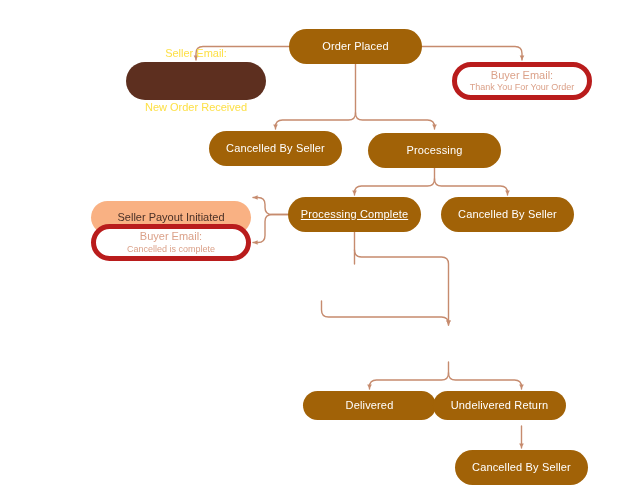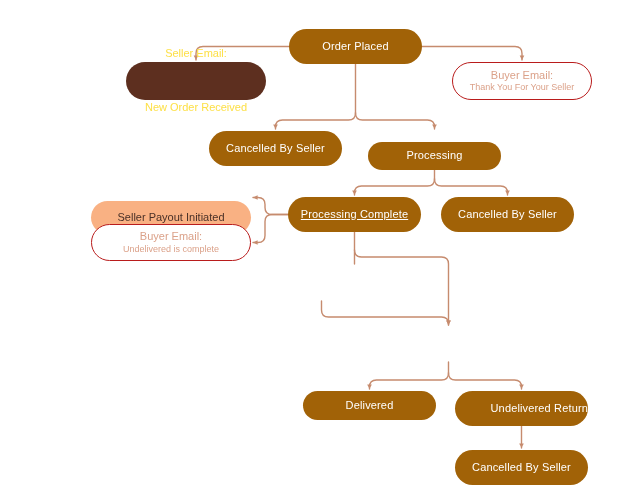--- a/index.html
+++ b/index.html
@@ -57,21 +57,21 @@
   }
   .v-dark .l1 { font-size: 11px; }
   .v-dark .l2 { font-size: 11px; }
   .v-peach {
     background: #f9b183;
     color: #4a3027;
     font-size: 11px;
   }
   .v-outline {
     background: #ffffff;
-    border: 1px solid #b91c1c;
+    border: 5px solid #b91c1c;
     color: #dba189;
   }
   .v-outline .l1 { font-size: 11px; }
   .v-outline .l2 { font-size: 9px; }
 </style>
 </head>
 <body>
 
 <div id="canvas">
 
@@ -120,55 +120,55 @@
     <span class="l1">Order Placed</span>
   </div>
 
   <div class="node v-dark" style="left:126px; top:62px; width:140px; height:38px;">
     <span class="l1">Seller Email:</span>
     <span class="l2">New Order Received</span>
   </div>
 
   <div class="node v-outline" style="left:452px; top:62px; width:140px; height:38px;">
     <span class="l1">Buyer Email:</span>
-    <span class="l2">Thank You For Your Seller</span>
+    <span class="l2">Thank You For Your Order</span>
   </div>
 
   <div class="node v-primary" style="left:209px; top:131px; width:133px; height:35px;">
     <span class="l1">Cancelled By Seller</span>
   </div>
 
-  <div class="node v-primary" style="left:368px; top:142px; width:133px; height:28px;">
+  <div class="node v-primary" style="left:368px; top:133px; width:133px; height:35px;">
     <span class="l1">Processing</span>
   </div>
 
   <div class="node v-peach" style="left:91px; top:181px; width:160px; height:33px;margin-top:20px;">
     <span class="l1">Seller Payout Initiated</span>
   </div>
 
   <div class="node v-outline" style="left:91px; top:224px; width:160px; height:37px;">
     <span class="l1">Buyer Email:</span>
-    <span class="l2">Undelivered is complete</span>
+    <span class="l2">Cancelled is complete</span>
   </div>
 
   <div class="node v-primary" style="left:288px; top:197px; width:133px; height:35px;text-decoration:underline;">
     <span class="l1">Processing Complete</span>
   </div>
 
   <div class="node v-primary" style="left:441px; top:197px; width:133px; height:35px;">
     <span class="l1">Cancelled By Seller</span>
   </div>
 
 
 
   <div class="node v-primary" style="left:303px; top:391px; width:133px; height:29px;">
     <span class="l1">Delivered</span>
   </div>
 
-  <div class="node v-primary" style="left:455px; top:391px; width:133px; height:35px;align-items:flex-end;">
+  <div class="node v-primary" style="left:433px; top:391px; width:133px; height:29px;">
     <span class="l1">Undelivered Return</span>
   </div>
 
   <div class="node v-primary" style="left:455px; top:450px; width:133px; height:35px;">
     <span class="l1">Cancelled By Seller</span>
   </div>
 
 </div>
 
 </body></html>

